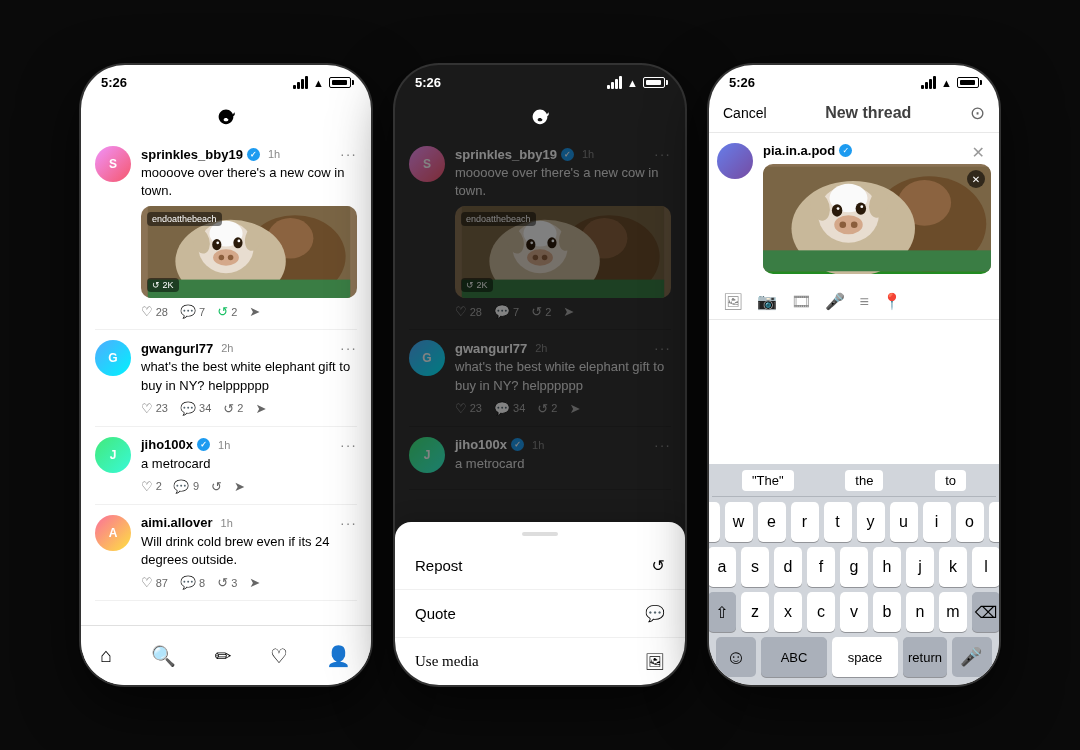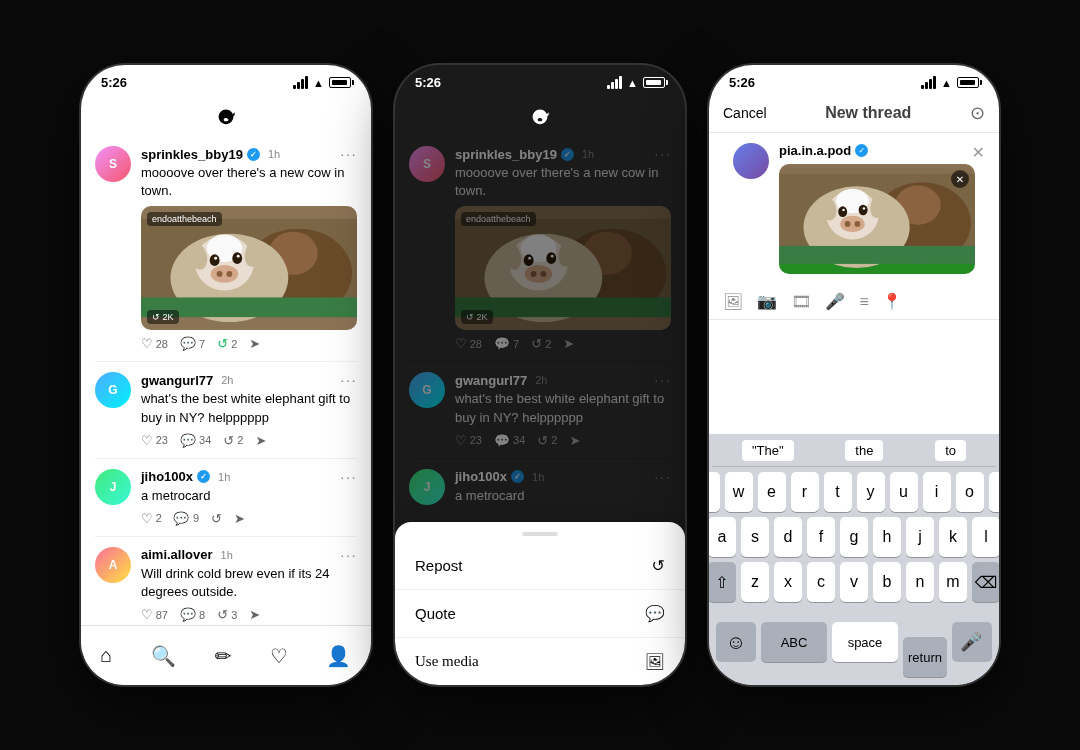--- a/index.html
+++ b/index.html
@@ -145,21 +145,21 @@
     .post-text {
       font-size: 13px;
       line-height: 1.4;
       margin-bottom: 6px;
     }
     .phone.light .post-text { color: #000; }
     .phone.dark  .post-text { color: #e0e0e0; }
 
     .post-image {
       width: 100%;
-      height: 124px;
+      height: 92px;
       border-radius: 10px;
       background: #8B7355;
       position: relative;
       overflow: hidden;
       margin-bottom: 6px;
     }
     .image-label {
       position: absolute;
       top: 6px; left: 6px;
       background: rgba(0,0,0,0.5);
@@ -246,21 +246,21 @@
       padding: 8px 14px 8px;
       border-bottom: 1px solid #e8e8e8;
     }
     .compose-cancel { font-size: 14px; color: #000; }
     .compose-title { font-size: 16px; font-weight: 700; color: #404040; }
     .compose-options { font-size: 18px; color: #666; }
 
     .compose-post-row {
       display: flex;
       gap: 10px;
-      padding: 10px 24px;
+      padding: 10px 8px;
       position: relative;
     }
     .compose-avatar {
       width: 36px; height: 36px;
       border-radius: 50%;
       background: linear-gradient(135deg, #667eea, #764ba2);
       flex-shrink: 0;
     }
     .compose-text-area { flex: 1; }
     .compose-user-row {
@@ -381,21 +381,20 @@
     }
     .key.wide {
       flex: 3;
       max-width: 120px;
       font-size: 13px;
     }
     .key.return-key {
       flex: 2;
       max-width: 70px;
       font-size: 13px;
-      margin-top: 30px;
     }
     .key-bottom-row {
       display: flex;
       justify-content: space-between;
       align-items: center;
       padding: 0 4px;
       gap: 5px;
     }
     .key-emoji { font-size: 20px; background: #d1d5db; box-shadow: none; min-width: 40px; }
     .key-space { flex: 1; font-size: 13px; }

